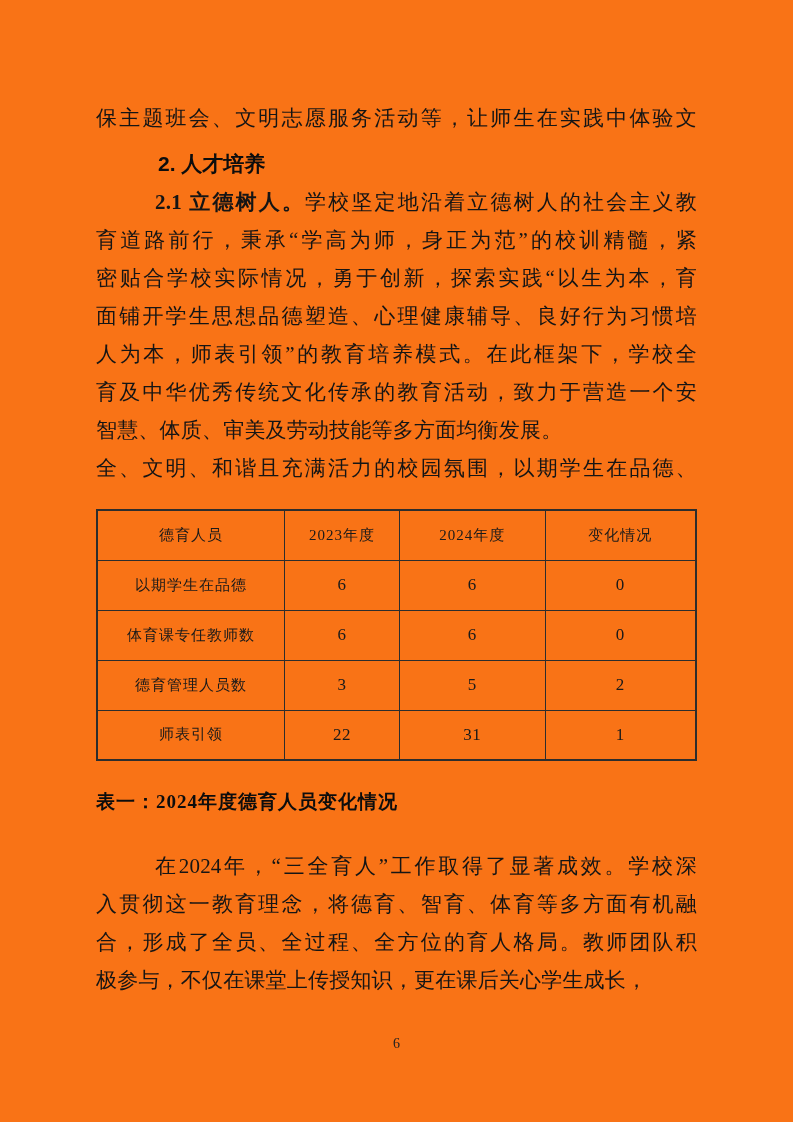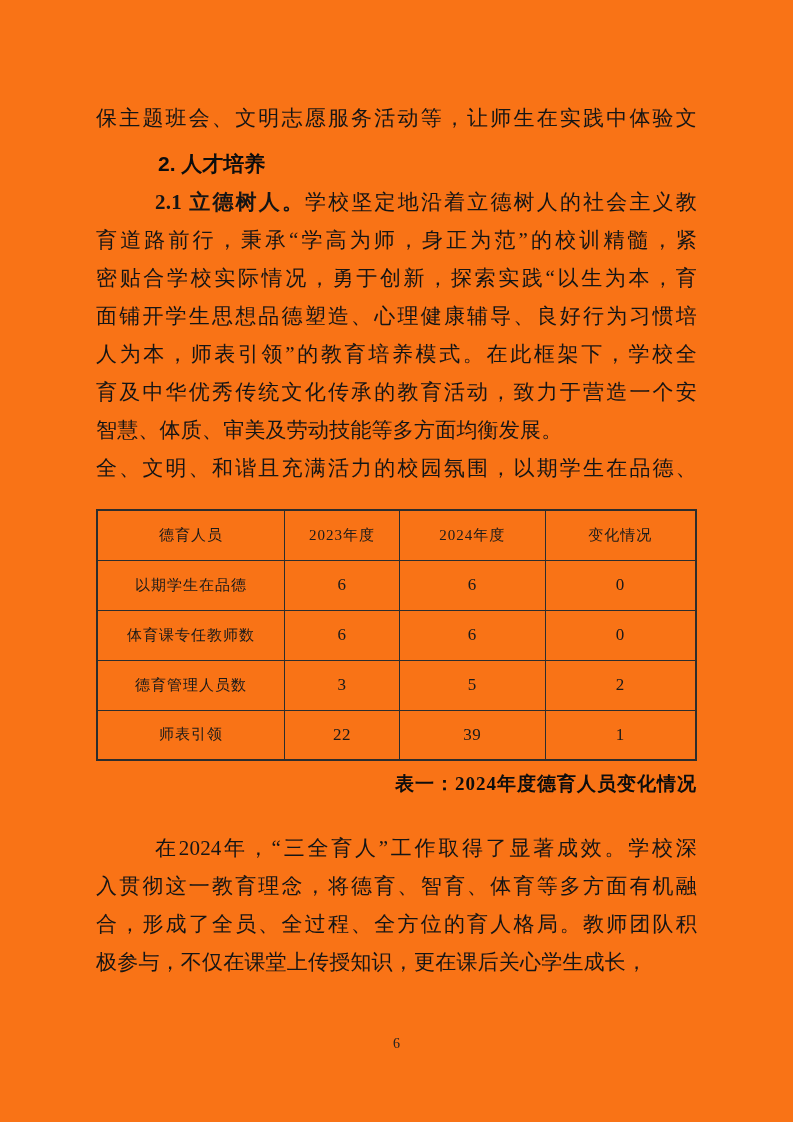--- a/index.html
+++ b/index.html
@@ -55,25 +55,25 @@
     font-size: 15px;
     letter-spacing: 1px;
     color: #1a1a1a;
   }
   table.data-table td.num { font-size: 17px; letter-spacing: 0.5px; }
   col.c1 { width: 31.3%; }
   col.c2 { width: 19.2%; }
   col.c3 { width: 24.3%; }
   col.c4 { width: 25.2%; }
   .table-caption {
-    margin-top: 10px;
+    margin-top: 28px;
     font-size: 19px;
     line-height: 26px;
     font-weight: bold;
-    text-align: right;
+    text-align: left;
     color: #0d0d0d;
     letter-spacing: 1px;
   }
   .para-c { margin-top: 32px; }
   .page-number {
     position: absolute;
     top: 1036px; left: 0;
     width: 100%;
     text-align: center;
     font-size: 14px;
@@ -134,21 +134,21 @@
       </tr>
       <tr>
         <td>德育管理人员数</td>
         <td class="num">3</td>
         <td class="num">5</td>
         <td class="num">2</td>
       </tr>
       <tr>
         <td>师表引领</td>
         <td class="num">22</td>
-        <td class="num">39</td>
+        <td class="num">31</td>
         <td class="num">1</td>
       </tr>
     </tbody>
   </table>
 
   <div class="table-caption">表一：2024年度德育人员变化情况</div>
 
   <div class="para-c">
     <div class="ln ln-indent">在2024年，“三全育人”工作取得了显著成效。学校深</div>
     <div class="ln">入贯彻这一教育理念，将德育、智育、体育等多方面有机融</div>

